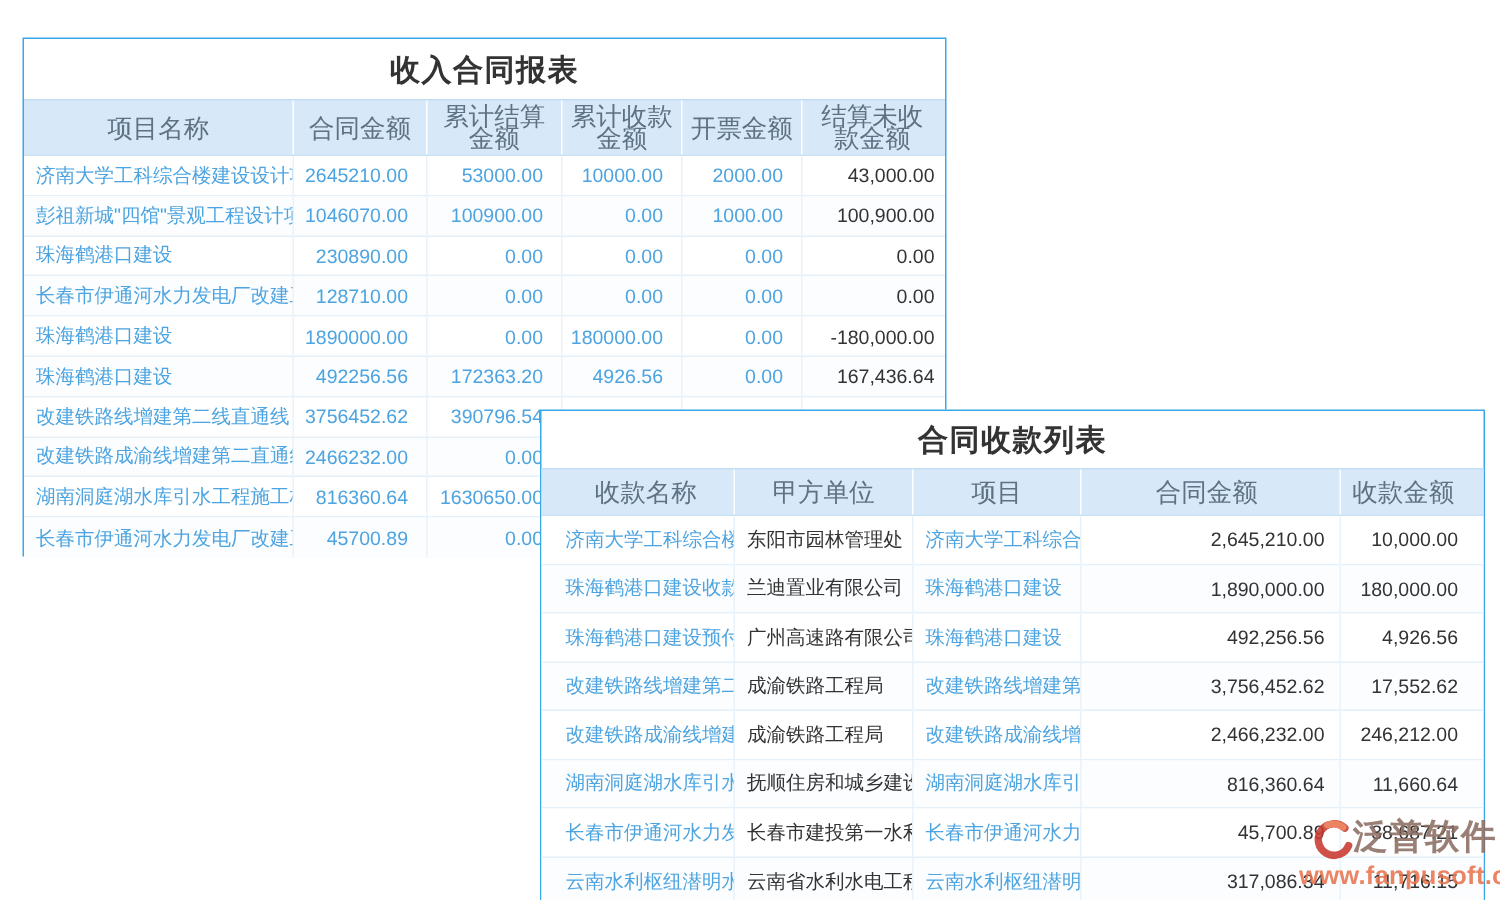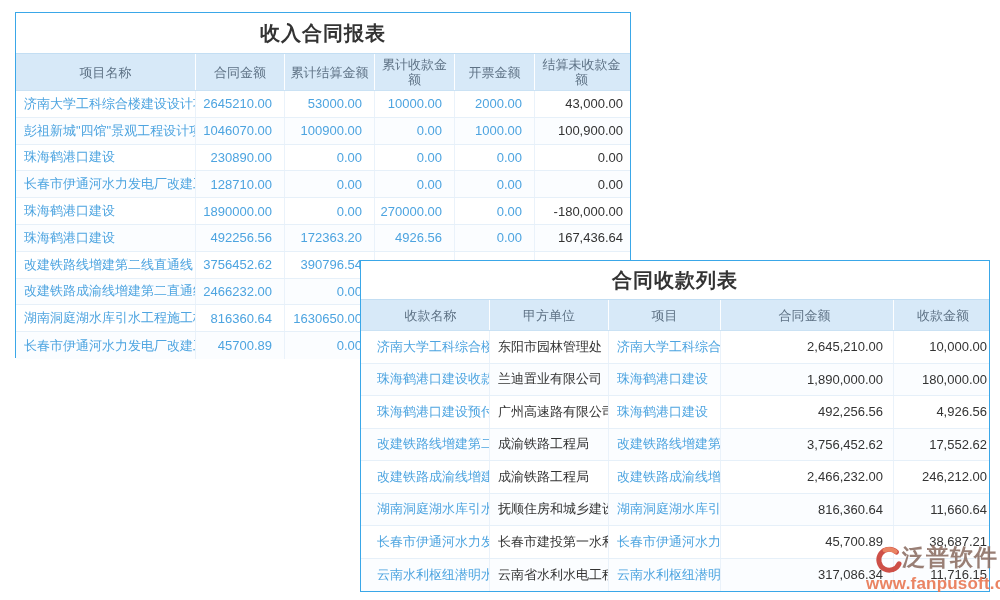--- a/index.html
+++ b/index.html
@@ -4,32 +4,32 @@
 <style>
   :root{
     --border-blue:#3AA7E8; --header-bg:#D7E9F8; --header-text:#5E7285;
     --link-blue:#4DA4E0; --dark-text:#333333; --grid-line:#E6F0F9;
   }
   *{margin:0;padding:0;box-sizing:border-box;}
   html,body{width:1000px;height:600px;overflow:hidden;background:#fff;
     font-family:"Liberation Sans","DejaVu Sans",sans-serif;}
   .page{position:relative;width:1000px;height:600px;background:#fff;}
 
-  .panel{position:absolute;background:#fff;border:1px solid var(--border-blue);}
+  .panel{position:absolute;background:#fff;border:1px solid var(--border-blue);margin-top:13px;}
   .panel.t1{left:15px;top:12px;width:616px;height:346px;z-index:1;}
   .panel.t2{left:360px;top:260px;width:630px;height:332px;z-index:2;}
 
   .title{display:flex;align-items:center;justify-content:center;
     font-size:20px;font-weight:bold;color:var(--dark-text);letter-spacing:1px;}
   .t1 .title{height:40px;}
   .t2 .title{height:38px;}
 
   .thead{display:flex;background:var(--header-bg);
     border-top:1px solid #C3DEF3;border-bottom:1px solid #CBE2F4;
-    color:var(--header-text);font-size:13px;}
+    color:var(--header-text);font-size:17px;}
   .t1 .thead{height:38px;}
   .t2 .thead{height:32px;}
   .hcell{display:flex;align-items:center;justify-content:center;text-align:center;
     line-height:15px;padding:0 5px;border-right:1px solid #FDFEFF;overflow:hidden;}
   .hcell:last-child{border-right:none;text-align:center;}
 
   .tbody{display:block;}
   .trow{display:flex;background:#fff;}
   .trow:nth-child(even){background:#FBFDFF;}
   .t1 .trow{height:26.8px;border-bottom:1px solid var(--grid-line);}
@@ -49,21 +49,21 @@
   .t1 .c2{width:90px;}
   .t1 .c3{width:80px;}
   .t1 .c4{width:80px;}
   .t1 .c5{flex:1;padding-right:7px;}
 
   
   .t2 .c0{width:129px;padding-left:16px;}
   .t2 .c1{width:119px;}
   .t2 .c2{width:112px;}
   .t2 .c3{width:173px;padding-right:10px;}
-  .t2 .c4{flex:1;padding-right:2px;}
+  .t2 .c4{flex:1;padding-right:17px;}
 
   
   .watermark{position:absolute;left:866px;top:542px;width:132px;z-index:3;
     opacity:.88;text-align:right;pointer-events:none;}
   .wm-top{display:flex;align-items:flex-end;justify-content:flex-end;gap:1px;}
   .wm-logo{display:inline-flex;width:26px;height:26px;flex:0 0 26px;
     transform:rotate(-12deg);}
   .wm-brand{font-size:23px;font-weight:bold;color:#8C6E63;letter-spacing:1px;
     font-family:"Liberation Serif","DejaVu Serif",serif;}
   .wm-url{font-size:17px;font-weight:bold;color:#E8744E;margin-top:1px;
@@ -114,21 +114,21 @@
           <div class="cell c1 a-r link">128710.00</div>
           <div class="cell c2 a-r link">0.00</div>
           <div class="cell c3 a-r link">0.00</div>
           <div class="cell c4 a-r link">0.00</div>
           <div class="cell c5 a-r dark">0.00</div>
         </div>
         <div class="trow">
           <div class="cell c0 a-l link">珠海鹤港口建设</div>
           <div class="cell c1 a-r link">1890000.00</div>
           <div class="cell c2 a-r link">0.00</div>
-          <div class="cell c3 a-r link">270000.00</div>
+          <div class="cell c3 a-r link">180000.00</div>
           <div class="cell c4 a-r link">0.00</div>
           <div class="cell c5 a-r dark">-180,000.00</div>
         </div>
         <div class="trow">
           <div class="cell c0 a-l link">珠海鹤港口建设</div>
           <div class="cell c1 a-r link">492256.56</div>
           <div class="cell c2 a-r link">172363.20</div>
           <div class="cell c3 a-r link">4926.56</div>
           <div class="cell c4 a-r link">0.00</div>
           <div class="cell c5 a-r dark">167,436.64</div>

